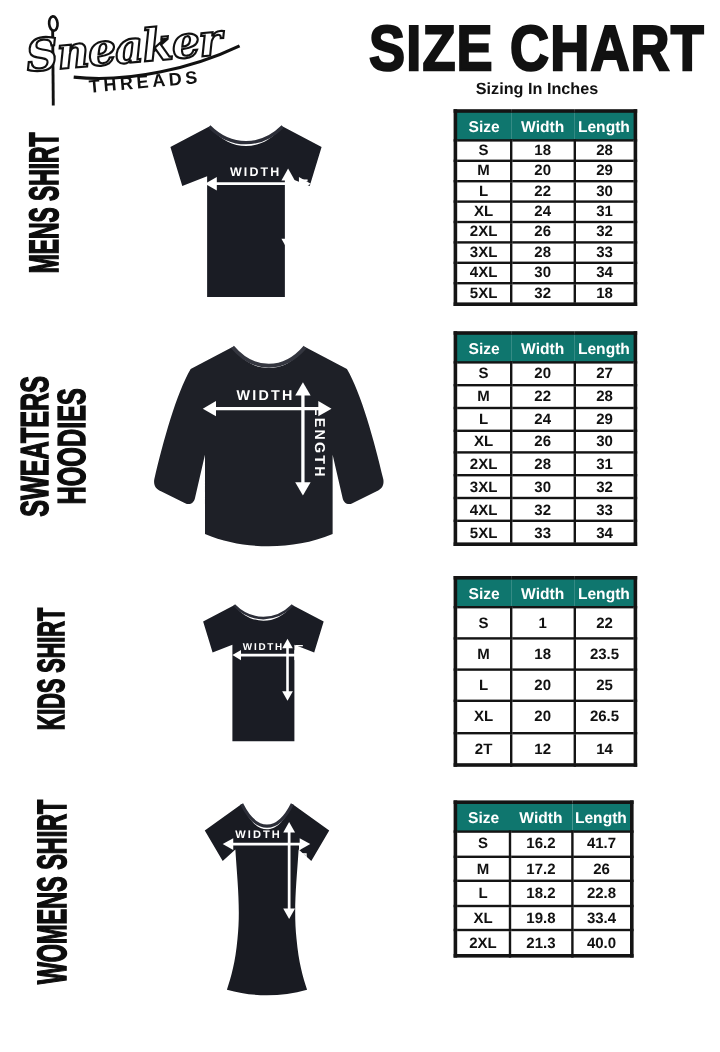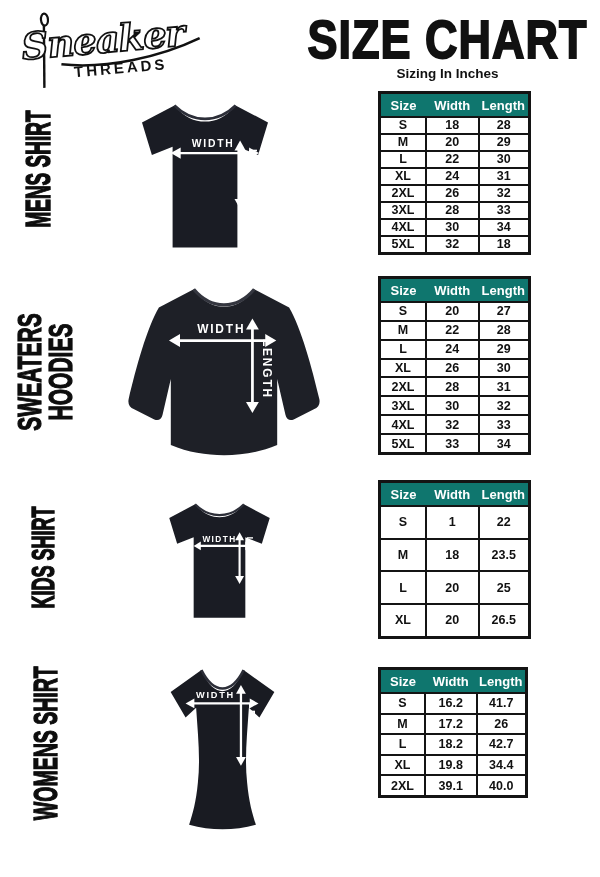--- a/index.html
+++ b/index.html
@@ -299,20 +299,25 @@
         <tr>
           <td>L</td>
           <td>20</td>
           <td>25</td>
         </tr>
         <tr>
           <td>XL</td>
           <td>20</td>
           <td>26.5</td>
         </tr>
+        <tr>
+          <td>2T</td>
+          <td>12</td>
+          <td>14</td>
+        </tr>
       </tbody>
     </table>
 
   <table class="stable" style="left:378px; top:667px; width:150px; height:131px;">
     <colgroup>
         <col style="width:31%">
         <col style="width:35%">
         <col style="width:34%">
       </colgroup>
   <thead>
@@ -329,28 +334,28 @@
           <td>41.7</td>
         </tr>
         <tr>
           <td>M</td>
           <td>17.2</td>
           <td>26</td>
         </tr>
         <tr>
           <td>L</td>
           <td>18.2</td>
-          <td>42.7</td>
+          <td>22.8</td>
         </tr>
         <tr>
           <td>XL</td>
           <td>19.8</td>
-          <td>34.4</td>
+          <td>33.4</td>
         </tr>
         <tr>
           <td>2XL</td>
-          <td>39.1</td>
+          <td>21.3</td>
           <td>40.0</td>
         </tr>
       </tbody>
     </table>
 
 </div>
 
 </body></html>

